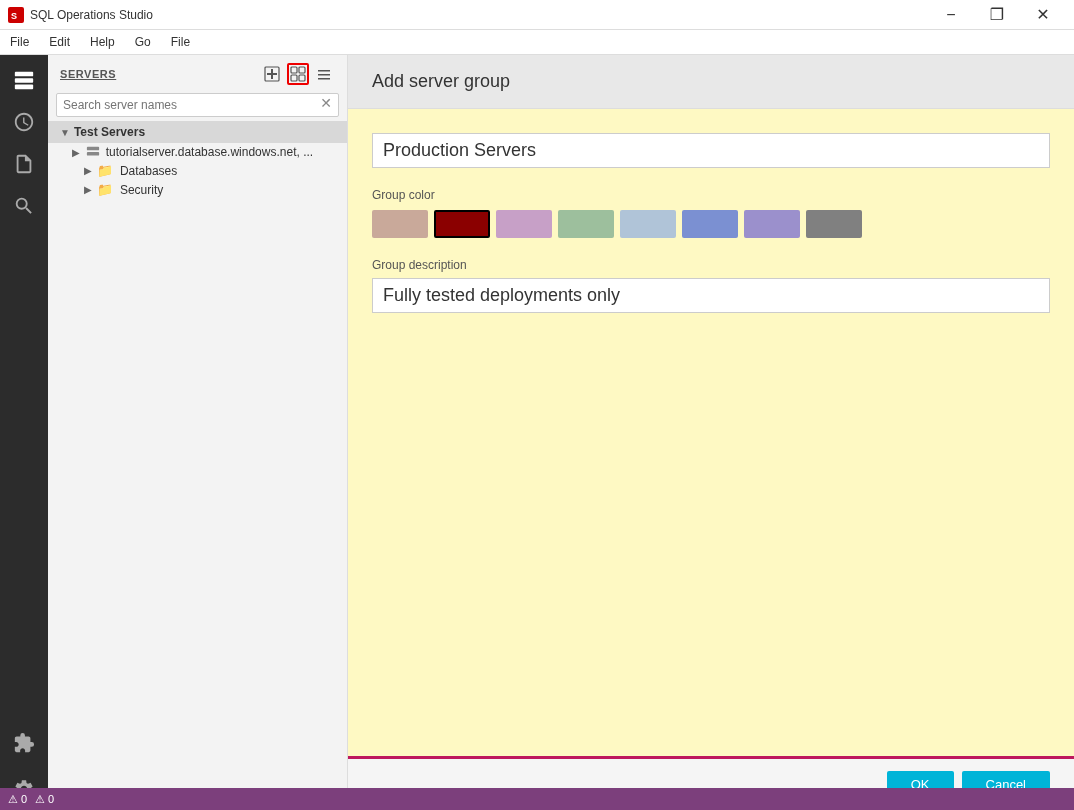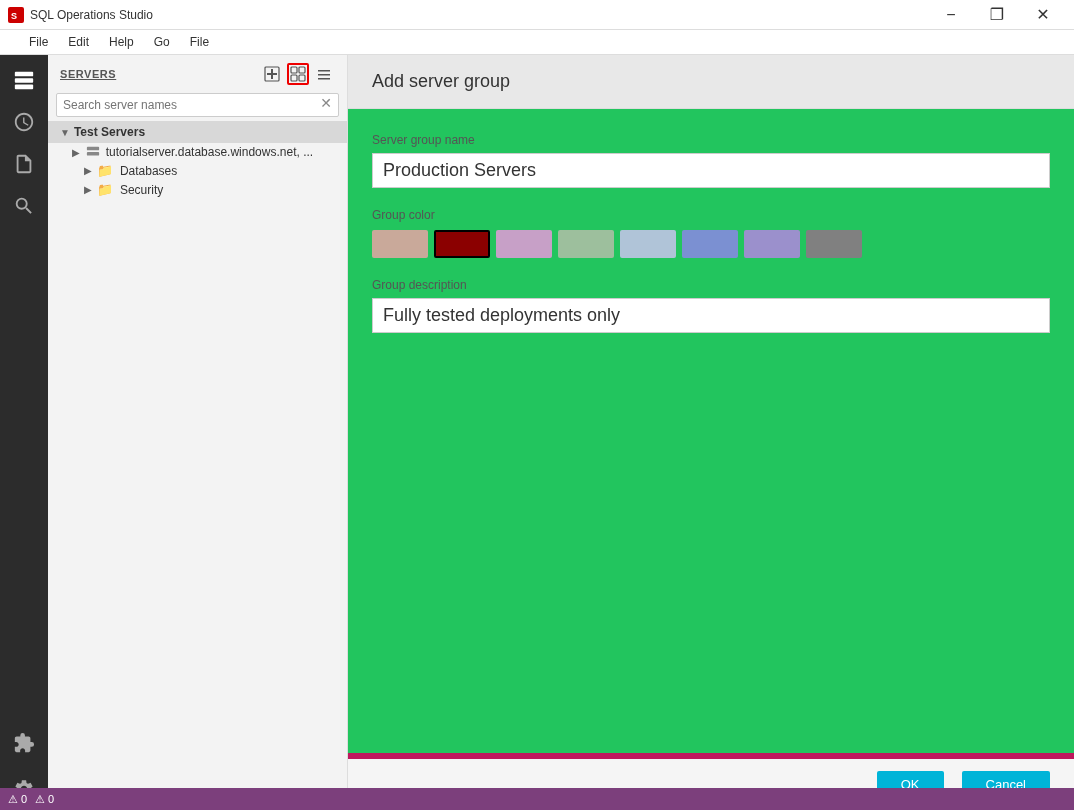--- a/index.html
+++ b/index.html
@@ -14,21 +14,21 @@
     .titlebar-left { display: flex; align-items: center; gap: 6px; font-size: 12px; color: #333; }
     .titlebar-controls { display: flex; gap: 0; }
     .titlebar-btn {
       width: 46px; height: 30px; border: none; background: transparent;
       cursor: pointer; font-size: 16px; color: #333; display: flex; align-items: center; justify-content: center;
     }
 
     
     .menubar {
       display: flex; align-items: center; background: #fff; height: 25px;
-      padding: 0 19px; border-bottom: 1px solid #ddd;
+      padding: 0 0; border-bottom: 1px solid #ddd;
     }
     .menu-item {
       padding: 2px 10px; cursor: pointer; font-size: 12px; color: #333;
     }
 
     
     .main-layout { display: flex; height: calc(810px - 55px); }
 
     
     .activity-bar {
@@ -89,21 +89,21 @@
     
     .statusbar {
       position: absolute; bottom: 0; left: 0; right: 0; height: 22px;
       background: #7c3f7c; display: flex; align-items: center; padding: 0 8px;
       gap: 8px; color: #fff; font-size: 11px; z-index: 10;
     }
     .statusbar-warning { display: flex; align-items: center; gap: 3px; }
 
     
     .right-panel {
-      flex: 1; background: #22c55e; display: flex; flex-direction: column;
+      flex: 1; background: #fef9c3; display: flex; flex-direction: column;
     }
     .panel-header {
       background: #e8e8e8; padding: 16px 24px; font-size: 18px; font-weight: 300;
       color: #333; border-bottom: 1px solid #ddd;
     }
     .panel-content { padding: 24px; flex: 1; }
     .form-group { margin-bottom: 20px; }
     .form-label { font-size: 12px; color: #555; margin-bottom: 6px; display: block; }
     .form-input {
       width: 100%; padding: 6px 10px; border: 1px solid #ccc; background: #fff;
@@ -111,22 +111,22 @@
     }
     .color-swatches { display: flex; gap: 6px; flex-wrap: wrap; margin-top: 8px; }
     .color-swatch {
       width: 56px; height: 28px; cursor: pointer; border: 2px solid transparent;
       border-radius: 2px;
     }
     .color-swatch.selected { border-color: #000; }
 
     
     .panel-footer {
-      padding: 12px 24px; display: flex; justify-content: flex-end; gap: 18px;
-      background: #f5f5f5; border-top: 6px solid #be185d;
+      padding: 12px 24px; display: flex; justify-content: flex-end; gap: 8px;
+      background: #f5f5f5; border-top: 3px solid #be185d;
     }
     .btn-ok {
       background: #00b4d8; color: #fff; border: none; padding: 6px 24px;
       font-size: 13px; cursor: pointer; border-radius: 2px;
     }
     .btn-cancel {
       background: #00b4d8; color: #fff; border: none; padding: 6px 24px;
       font-size: 13px; cursor: pointer; border-radius: 2px;
     }
   </style>
@@ -249,21 +249,20 @@
         <span>Security</span>
       </div>
     </div>
   </div>
 
   <div class="right-panel">
     <div class="panel-header">Add server group</div>
     <div class="panel-content">
 
       <div class="form-group">
-        <label class="form-label">Server group name</label>
         <input class="form-input" type="text" value="Production Servers" style="">
       </div>
 
       <div class="form-group">
         <label class="form-label">Group color</label>
         <div class="color-swatches">
           <div class="color-swatch" style="background:#c9a99a;"></div>
           <div class="color-swatch selected" style="background:#8b0000;"></div>
           <div class="color-swatch" style="background:#c7a0c7;"></div>
           <div class="color-swatch" style="background:#9dbf9d;"></div>

